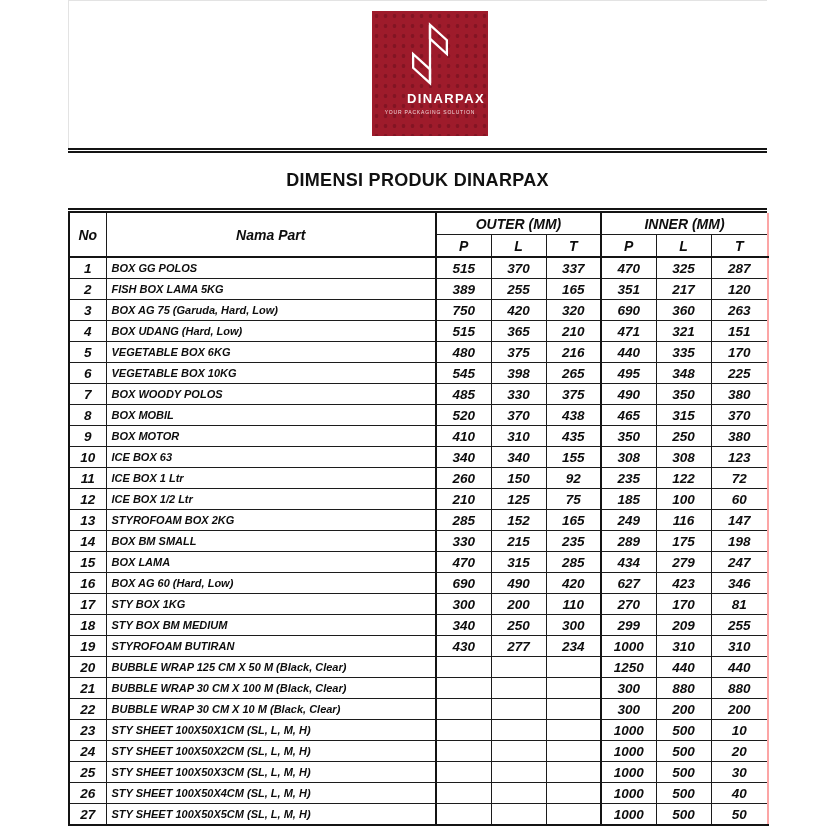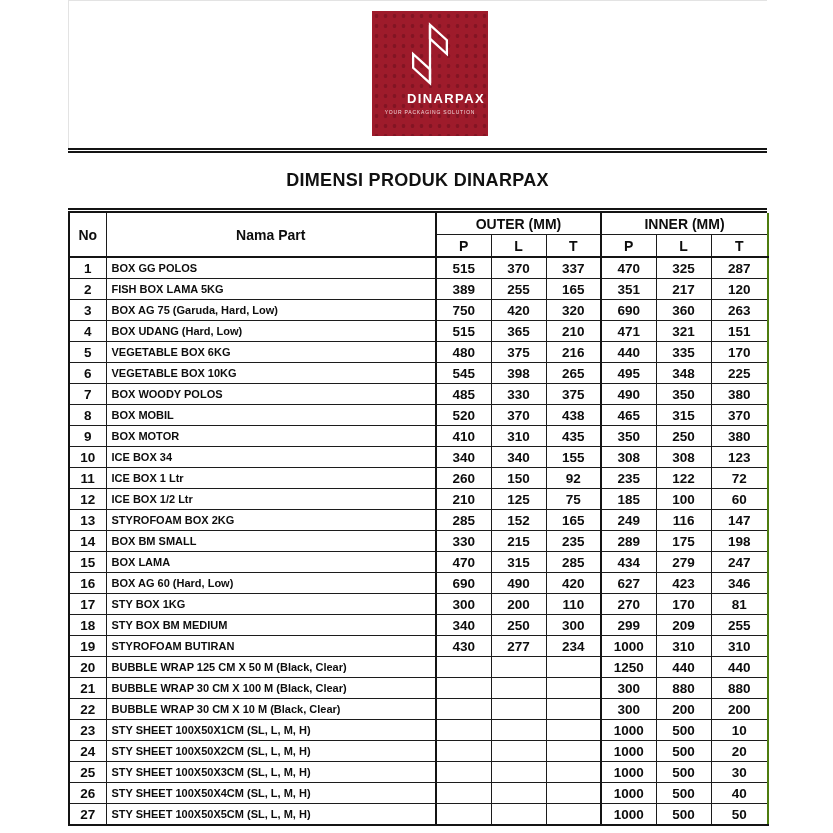--- a/index.html
+++ b/index.html
@@ -44,22 +44,23 @@
   }
   .page-title {
     margin: 0; font-size: 18px; font-weight: bold; color: #111;
     letter-spacing: 0.3px;
   }
 
   
   table.dim-table {
     position: absolute; left: 68px; top: 213px; width: 699px;
     border-collapse: collapse; table-layout: fixed;
-    border-left: 2px solid #141414; border-right: 2px solid #4d7c0f;
+    border-left: 2px solid #141414; border-right: 2px solid #fca5a5;
     border-bottom: 2px solid #141414;
+    font-style: italic;
   }
   .dim-table th, .dim-table td {
     border: 1px solid #1c1c1c;
     font-weight: bold; color: #0d0d0d;
     text-align: center; padding: 0;
     overflow: hidden;
   }
   .dim-table thead th { font-size: 14px; height: 21px; border-top: none; }
   .dim-table thead tr.dims th { border-bottom: 2px solid #141414; }
   .dim-table th.c-no, .dim-table th.c-name { border-bottom: 2px solid #141414; }
@@ -204,21 +205,21 @@
           <td class="name-cell">BOX MOTOR</td>
           <td class="thickL">410</td>
           <td>310</td>
           <td>435</td>
           <td class="thickL">350</td>
           <td>250</td>
           <td>380</td>
         </tr>
         <tr>
           <td>10</td>
-          <td class="name-cell">ICE BOX 34</td>
+          <td class="name-cell">ICE BOX 63</td>
           <td class="thickL">340</td>
           <td>340</td>
           <td>155</td>
           <td class="thickL">308</td>
           <td>308</td>
           <td>123</td>
         </tr>
         <tr>
           <td>11</td>
           <td class="name-cell">ICE BOX 1 Ltr</td>

